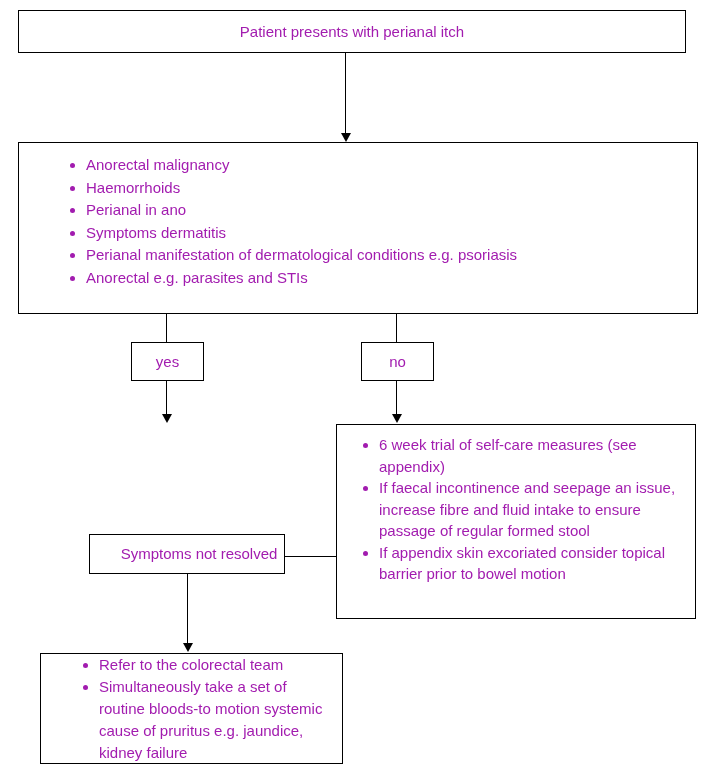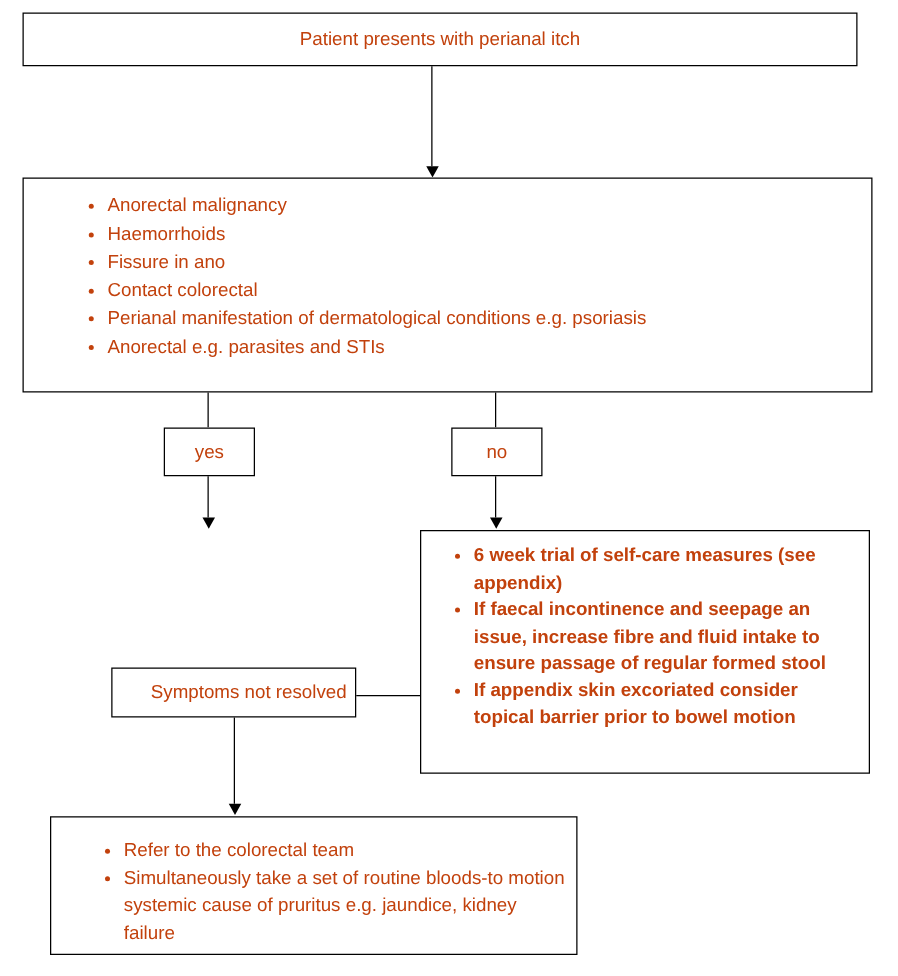--- a/index.html
+++ b/index.html
@@ -6,21 +6,21 @@
     margin: 0;
     padding: 0;
     background: #ffffff;
   }
   .canvas {
     position: relative;
     width: 718px;
     height: 781px;
     background: #ffffff;
     font-family: "Liberation Sans", sans-serif;
-    color: #c2410c;
+    color: #a21caf;
     overflow: hidden;
   }
   .node {
     position: absolute;
     border: 1px solid #000000;
     background: #ffffff;
     box-sizing: border-box;
     font-size: 15px;
     line-height: 20px;
   }
@@ -65,28 +65,27 @@
   }
   .box-differentials .bullets li {
     line-height: 22.5px;
   }
   .box-selfcare {
     left: 336px; top: 424px; width: 360px; height: 195px;
     padding: 9px 10px;
   }
   .box-selfcare .bullets {
     padding-left: 32px;
-    font-weight: bold;
   }
   .box-selfcare .bullets li {
     line-height: 21.5px;
   }
   .box-refer {
-    left: 40px; top: 653px; width: 422px; height: 111px;
-    padding: 16px 8px;
+    left: 40px; top: 653px; width: 303px; height: 111px;
+    padding: 0 8px;
   }
   .box-refer .bullets {
     padding-left: 50px;
   }
   .box-refer .bullets li {
     line-height: 22px;
   }
 </style>
 </head>
 <body>
@@ -97,22 +96,22 @@
     <span>Patient presents with perianal itch</span>
   </div>
 
   <div class="vline" style="left:345px; top:53px; height:80px;"></div>
   <div class="arrow-down" style="left:341px; top:133px;"></div>
 
   <div class="node box-differentials">
     <ul class="bullets">
       <li>Anorectal malignancy</li>
       <li>Haemorrhoids</li>
-      <li>Fissure in ano</li>
-      <li>Contact colorectal</li>
+      <li>Perianal in ano</li>
+      <li>Symptoms dermatitis</li>
       <li>Perianal manifestation of dermatological conditions e.g. psoriasis</li>
       <li>Anorectal e.g. parasites and STIs</li>
     </ul>
   </div>
 
   <div class="vline" style="left:166px; top:314px; height:28px;"></div>
 
   <div class="vline" style="left:396px; top:314px; height:28px;"></div>
 
   <div class="node center" style="left:361px; top:342px; width:73px; height:39px;">

